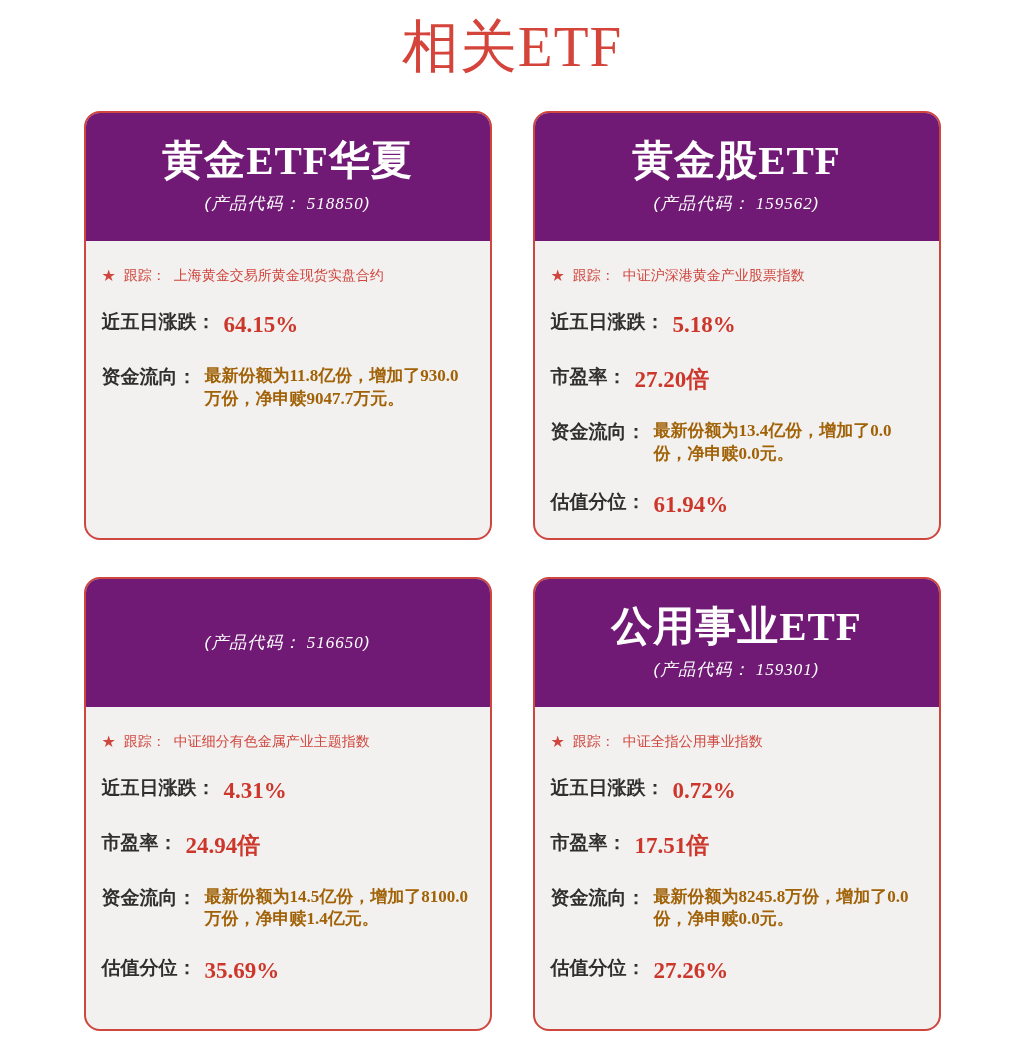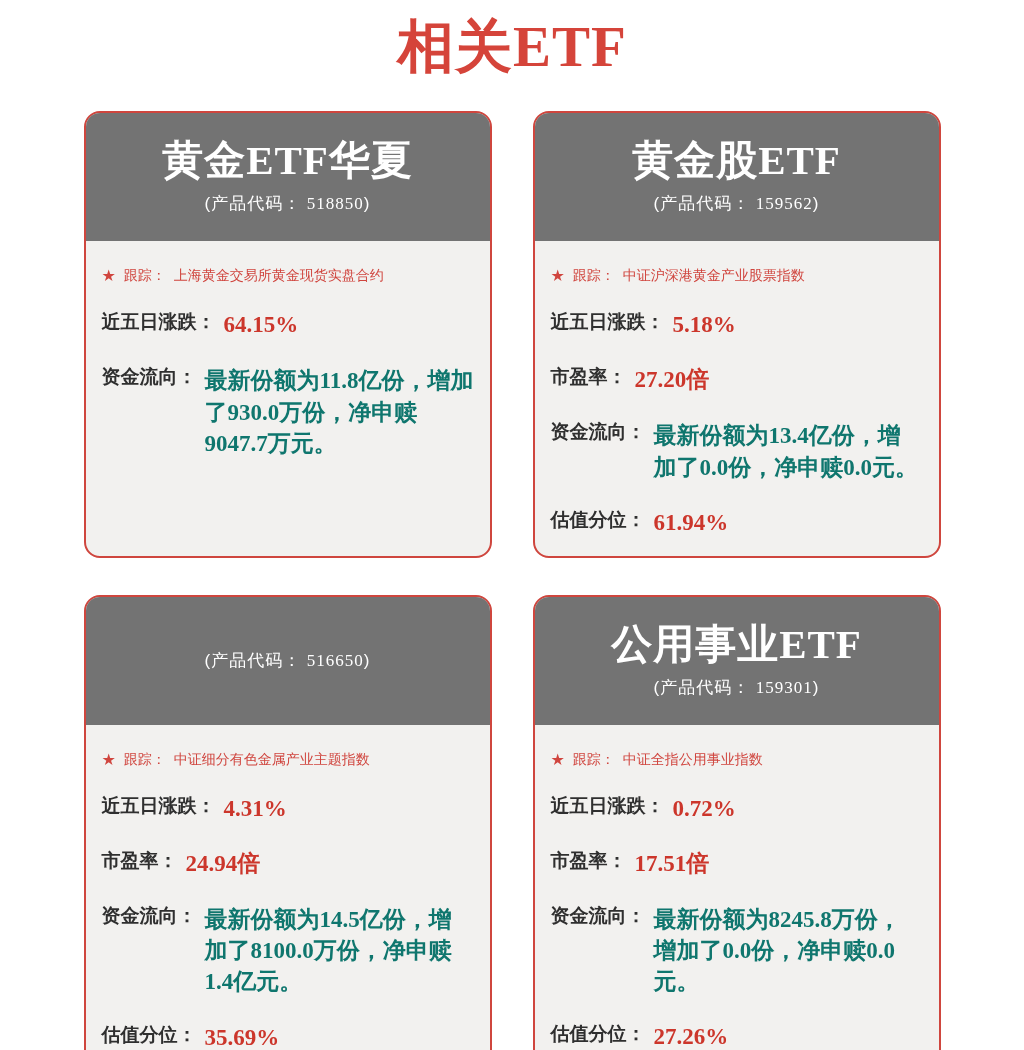--- a/index.html
+++ b/index.html
@@ -5,21 +5,21 @@
   html,body{margin:0;padding:0;}
   body{
     width:1024px;height:1050px;background:#ffffff;
     font-family:"Liberation Sans","DejaVu Sans",sans-serif;
     -webkit-font-smoothing:antialiased;
   }
   .lat{font-family:"Liberation Serif","DejaVu Serif",serif;}
   .page-title{
     text-align:center;
     font-size:57px;
-    font-weight:bold;
+    font-weight:normal;
     color:#d5443a;
     margin:12px 0 30px 0;
     line-height:1.2;
     letter-spacing:1px;
   }
   .grid{
     display:grid;
     grid-template-columns:408px 408px;
     column-gap:41px;
     row-gap:37px;
@@ -30,21 +30,21 @@
     border-radius:16px;
     background:#f2f1ef;
     overflow:hidden;
     box-sizing:border-box;
     display:flex;
     flex-direction:column;
   }
   .card-r1{min-height:423px;}
   .card-r2{min-height:454px;}
   .card-head{
-    background:#737373;
+    background:#701a75;
     height:128px;
     display:flex;
     flex-direction:column;
     align-items:center;
     justify-content:center;
     gap:10px;
     flex:0 0 auto;
   }
   .card-title{
     margin:0;
@@ -52,20 +52,21 @@
     font-size:41px;
     font-weight:bold;
     line-height:1.05;
     letter-spacing:1px;
   }
   .card-code{
     color:#ffffff;
     font-size:17px;
     font-weight:normal;
     letter-spacing:1px;
+    font-style:italic;
   }
   .card-body{
     padding:2px 16px 18px 16px;
     flex:1 1 auto;
   }
   .track{
     margin-top:24px;
     color:#d0453e;
     font-size:14px;
     display:flex;
@@ -86,24 +87,24 @@
     flex:0 0 auto;
     white-space:nowrap;
   }
   .val{
     color:#cc362b;
     font-size:23px;
     font-weight:bold;
     margin-left:8px;
   }
   .flow .val{
-    font-size:23px;
+    font-size:17px;
     line-height:1.32;
     margin-left:8px;
-    color:#0f766e;
+    color:#a16207;
   }
 </style>
 </head>
 <body>
 
 <h1 class="page-title mix">相关<span class="lat">ETF</span></h1>
 
 <div class="grid">
 
   <section class="card card-r1">

